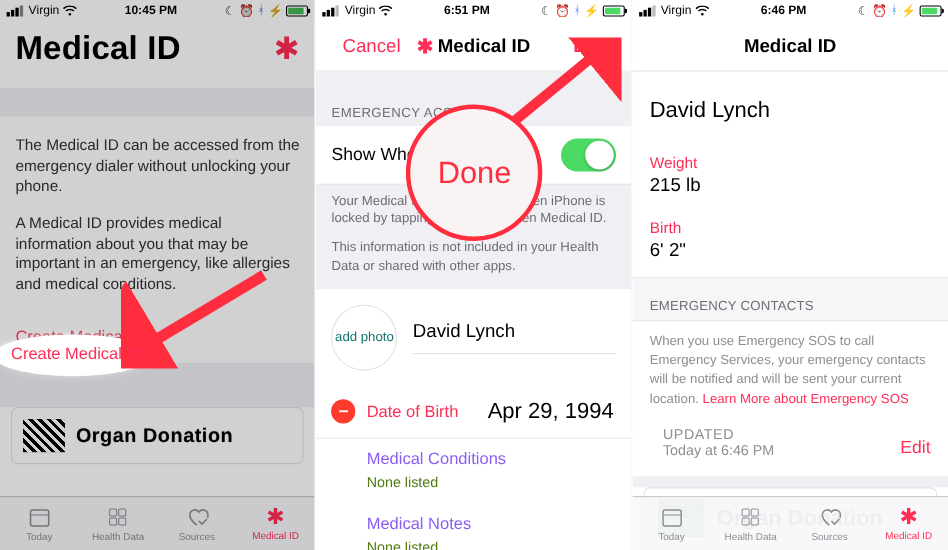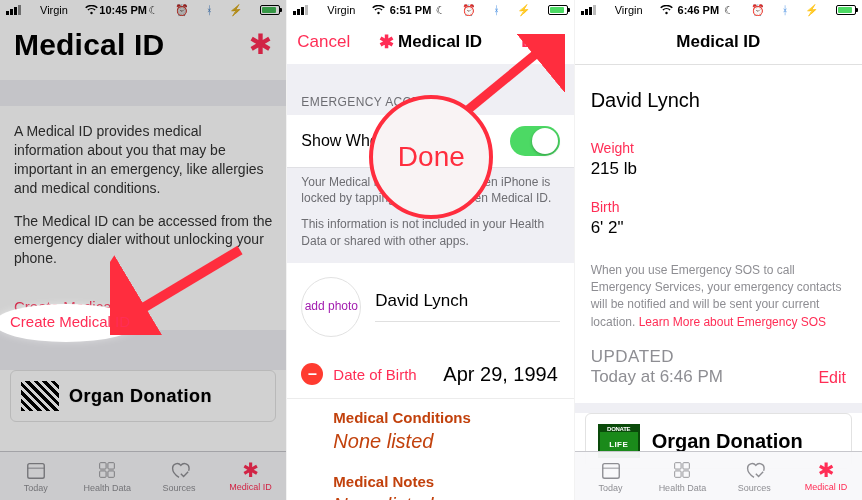--- a/index.html
+++ b/index.html
@@ -3,40 +3,40 @@
 <meta charset="utf-8">
 <style>
   * { box-sizing: border-box; margin: 0; padding: 0; font-family: -apple-system, "Helvetica Neue", Arial, sans-serif; -webkit-font-smoothing: antialiased; }
   body { background: #fff; width: 862px; height: 500px; overflow: hidden; position: relative; }
   .screens { display: flex; width: 862px; height: 500px; }
   .screen { width: 287.33px; height: 500px; position: relative; background: #fff; display: flex; flex-direction: column; overflow: hidden; border-right: 0.5px solid rgba(0,0,0,0.05);}
   .screen:last-child { border-right: none; }
 
   
   .status { height: 20px; display:flex; align-items:center; justify-content:space-between; padding:0 6px; font-size:11px; color:#000; }
-  .status .left, .status .right { display:flex; align-items:center; gap:17px; }
+  .status .left, .status .right { display:flex; align-items:center; gap:3px; }
   .status .time { font-weight:600; }
   .sig { display:flex; align-items:flex-end; gap:1px; margin-right:2px;}
   .sig span{ width:3px; background:#000;}
   .sig span:nth-child(1){height:4px} .sig span:nth-child(2){height:6px}
   .sig span:nth-child(3){height:8px} .sig span:nth-child(4){height:10px; background:#bbb;}
   .status svg { display:block; }
   .dim .status, .dim .status .sig span{ filter: brightness(.85);}
   .battery { display:flex; align-items:center; }
   .batt-body{ width:20px; height:10px; border:1px solid #000; border-radius:2px; position:relative;}
   .batt-body:after{ content:""; position:absolute; right:-3px; top:2px; width:2px; height:4px; background:#000; border-radius:0 1px 1px 0;}
   .batt-fill{ position:absolute; left:1px; top:1px; bottom:1px; width:14px; background:#4cd964; border-radius:1px;}
 
   
   .dim-overlay{ position:absolute; inset:0; background:rgba(0,0,0,0.18); z-index:3; pointer-events:none;}
 
   
   .nav { height:44px; display:flex; align-items:center; justify-content:center; position:relative; border-bottom:0; }
   .nav .title { font-size:17px; font-weight:600; display:flex; align-items:center; gap:4px; }
-  .nav .left-btn{ position:absolute; left:10px; font-size:17px; color:#ff2d55; }
+  .nav .left-btn{ position:absolute; left:24px; font-size:17px; color:#ff2d55; }
   .nav .right-btn{ position:absolute; right:10px; font-size:17px; font-weight:600; color:#ff2d55; }
   .star{ color:#ff2d55; font-size:18px; line-height:1; }
 
   
   .large-title { padding: 8px 14px 18px; display:flex; align-items:center; justify-content:space-between; background:#fff;}
   .large-title h1{ font-size:30px; font-weight:700; letter-spacing:0.2px;}
   .large-title .star{ font-size:28px; }
 
   .section-gap { background:#efeff4; height:26px; }
 
@@ -61,47 +61,47 @@
 
   
   .group-header{ background:#efeff4; color:#6d6d72; font-size:12px; letter-spacing:0.4px; padding:31px 14px 6px; text-transform:uppercase;}
   .row { background:#fff; padding:11px 14px; border-bottom:0.5px solid #e0e0e4; display:flex; align-items:center; justify-content:space-between; font-size:16px;}
   .row .label{ color:#000; }
   .toggle{ width:50px; height:30px; border-radius:15px; background:#4cd964; position:relative;}
   .toggle .knob{ position:absolute; right:2px; top:2px; width:26px; height:26px; background:#fff; border-radius:50%; box-shadow:0 1px 3px rgba(0,0,0,.3);}
   .footer-note{ background:#efeff4; color:#6d6d72; font-size:12px; line-height:1.35; padding:6px 14px 14px;}
   .edit-body{ background:#fff; flex:1; overflow:hidden;}
   .photo-name{ display:flex; align-items:center; gap:14px; padding:14px;}
-  .photo-circle{ width:60px; height:60px; border-radius:50%; border:1px solid #e2e2e2; display:flex; align-items:center; justify-content:center; text-align:left; color:#a21caf; font-size:12px; line-height:1.1;}
+  .photo-circle{ width:60px; height:60px; border-radius:50%; border:1px solid #e2e2e2; display:flex; align-items:center; justify-content:center; text-align:left; color:#0f766e; font-size:12px; line-height:1.1;}
   .name-input{ font-size:17px; border:none; border-bottom:1px solid #e0e0e0; flex:1; padding-bottom:10px;}
   .field-row{ display:flex; align-items:center; gap:10px; padding:12px 14px; border-bottom:0.5px solid #ececec;}
   .remove-dot{ width:22px; height:22px; border-radius:50%; background:#ff3b30; display:flex; align-items:center; justify-content:center; color:#fff; font-weight:700;}
   .field-label{ color:#ff2d55; font-size:15px; min-width:100px;}
   .field-value{ font-size:20px; color:#000;}
   .stack-field{ padding:10px 14px 10px 46px; }
-  .stack-field .fl{ color:#c2410c; font-size:15px; display:block; margin-bottom:4px;font-weight:bold;}
-  .stack-field .fv{ color:#c2410c; font-size:20px;font-style:italic;}
+  .stack-field .fl{ color:#8b5cf6; font-size:15px; display:block; margin-bottom:4px;}
+  .stack-field .fv{ color:#4d7c0f; font-size:13px;}
 
   
   .done-bubble{ position:absolute; z-index:6; width:124px; height:124px; border-radius:50%; background:#f9f3f4; border:4px solid #ff2d3e; display:flex; align-items:center; justify-content:center; left:82px; top:95px;}
   .done-bubble span{ color:#ff2d3e; font-size:28px; font-weight:400;}
 
   
   .arrow{ position:absolute; z-index:5; }
 
   
   .s3-name{ font-size:20px; font-weight:400; padding:24px 16px 22px; }
   .s3-row{ padding:6px 16px 14px; }
   .s3-row .k{ color:#ff2d55; font-size:14px; display:block; margin-bottom:3px;}
   .s3-row .v{ font-size:17px; color:#000;}
   .s3-header{ background:#f6f6f8; color:#6d6d72; font-size:12px; padding:18px 16px 6px; letter-spacing:0.2px; border-top:0.5px solid #e6e6e8; border-bottom:0.5px solid #e6e6e8;}
   .s3-note{ font-size:12px; color:#8e8e93; line-height:1.45; padding:10px 16px 4px;}
   .s3-note a{ color:#ff2d55; text-decoration:none;}
   .updated-row{ display:flex; justify-content:space-between; align-items:flex-end; padding:12px 16px 16px;}
-  .updated-row .u{ font-size:17px; color:#8e8e93;}
+  .updated-row .u{ font-size:13px; color:#8e8e93;margin-left:12px;}
   .updated-row .u .ul{ letter-spacing:0.5px; display:block; }
   .updated-row .edit{ color:#ff2d55; font-size:16px;}
   .s3-donation{ margin:0 10px; background:#fff; border:0.5px solid #e2e2e2; border-radius:6px; padding:10px 12px; display:flex; align-items:center; gap:12px;}
   .donate-badge{ width:42px; height:34px; border:2px solid #0a4a0a; background:#fff; position:relative; display:flex; flex-direction:column; overflow:hidden;}
   .donate-badge .top{ background:#0a4a0a; color:#fff; font-size:6px; text-align:center; font-weight:800; letter-spacing:-0.3px; line-height:1;}
   .donate-badge .bot{ background:#1a8a1a; color:#fff; font-size:8px; text-align:center; font-weight:900; flex:1; display:flex; align-items:center; justify-content:center; letter-spacing:0.4px;}
   .s3-donation .t{ font-size:20px; font-weight:700;}
 
   
   .highlight-ellipse{ position:absolute; z-index:5; border-radius:50%/50%; background:#fff; box-shadow:0 0 0 2px #fff, 0 0 10px rgba(255,255,255,.6) ; }
@@ -139,22 +139,22 @@
       </div>
     </div>
 
     <div class="large-title">
       <h1>Medical ID</h1>
       <span class="star">✱</span>
     </div>
     <div class="section-gap"></div>
 
     <div class="bodytext">
+      <p>The Medical ID can be accessed from the emergency dialer without unlocking your phone.</p>
       <p>A Medical ID provides medical information about you that may be important in an emergency, like allergies and medical conditions.</p>
-      <p>The Medical ID can be accessed from the emergency dialer without unlocking your phone.</p>
     </div>
     <div class="create-row">
       <span>Create Medical ID</span>
     </div>
 
     <div class="section-gap" style="height:40px"></div>
 
     <div class="donation-card">
       <div class="pixelblock"></div>
       <div class="pixel-text">Organ Donation</div>
@@ -314,20 +314,21 @@
 
     <div class="s3-row">
       <span class="k">Weight</span>
       <span class="v">215 lb</span>
     </div>
     <div class="s3-row">
       <span class="k">Birth</span>
       <span class="v">6' 2"</span>
     </div>
 
+    <div class="s3-header">EMERGENCY CONTACTS</div>
     <div class="s3-note">
       <span>When you use Emergency SOS to call Emergency Services, your emergency contacts will be notified and will be sent your current location. </span><a>Learn More about Emergency SOS</a>
     </div>
 
     <div class="updated-row">
       <div class="u">
         <span class="ul">UPDATED</span>
         <span>Today at 6:46 PM</span>
       </div>
       <span class="edit">Edit</span>

